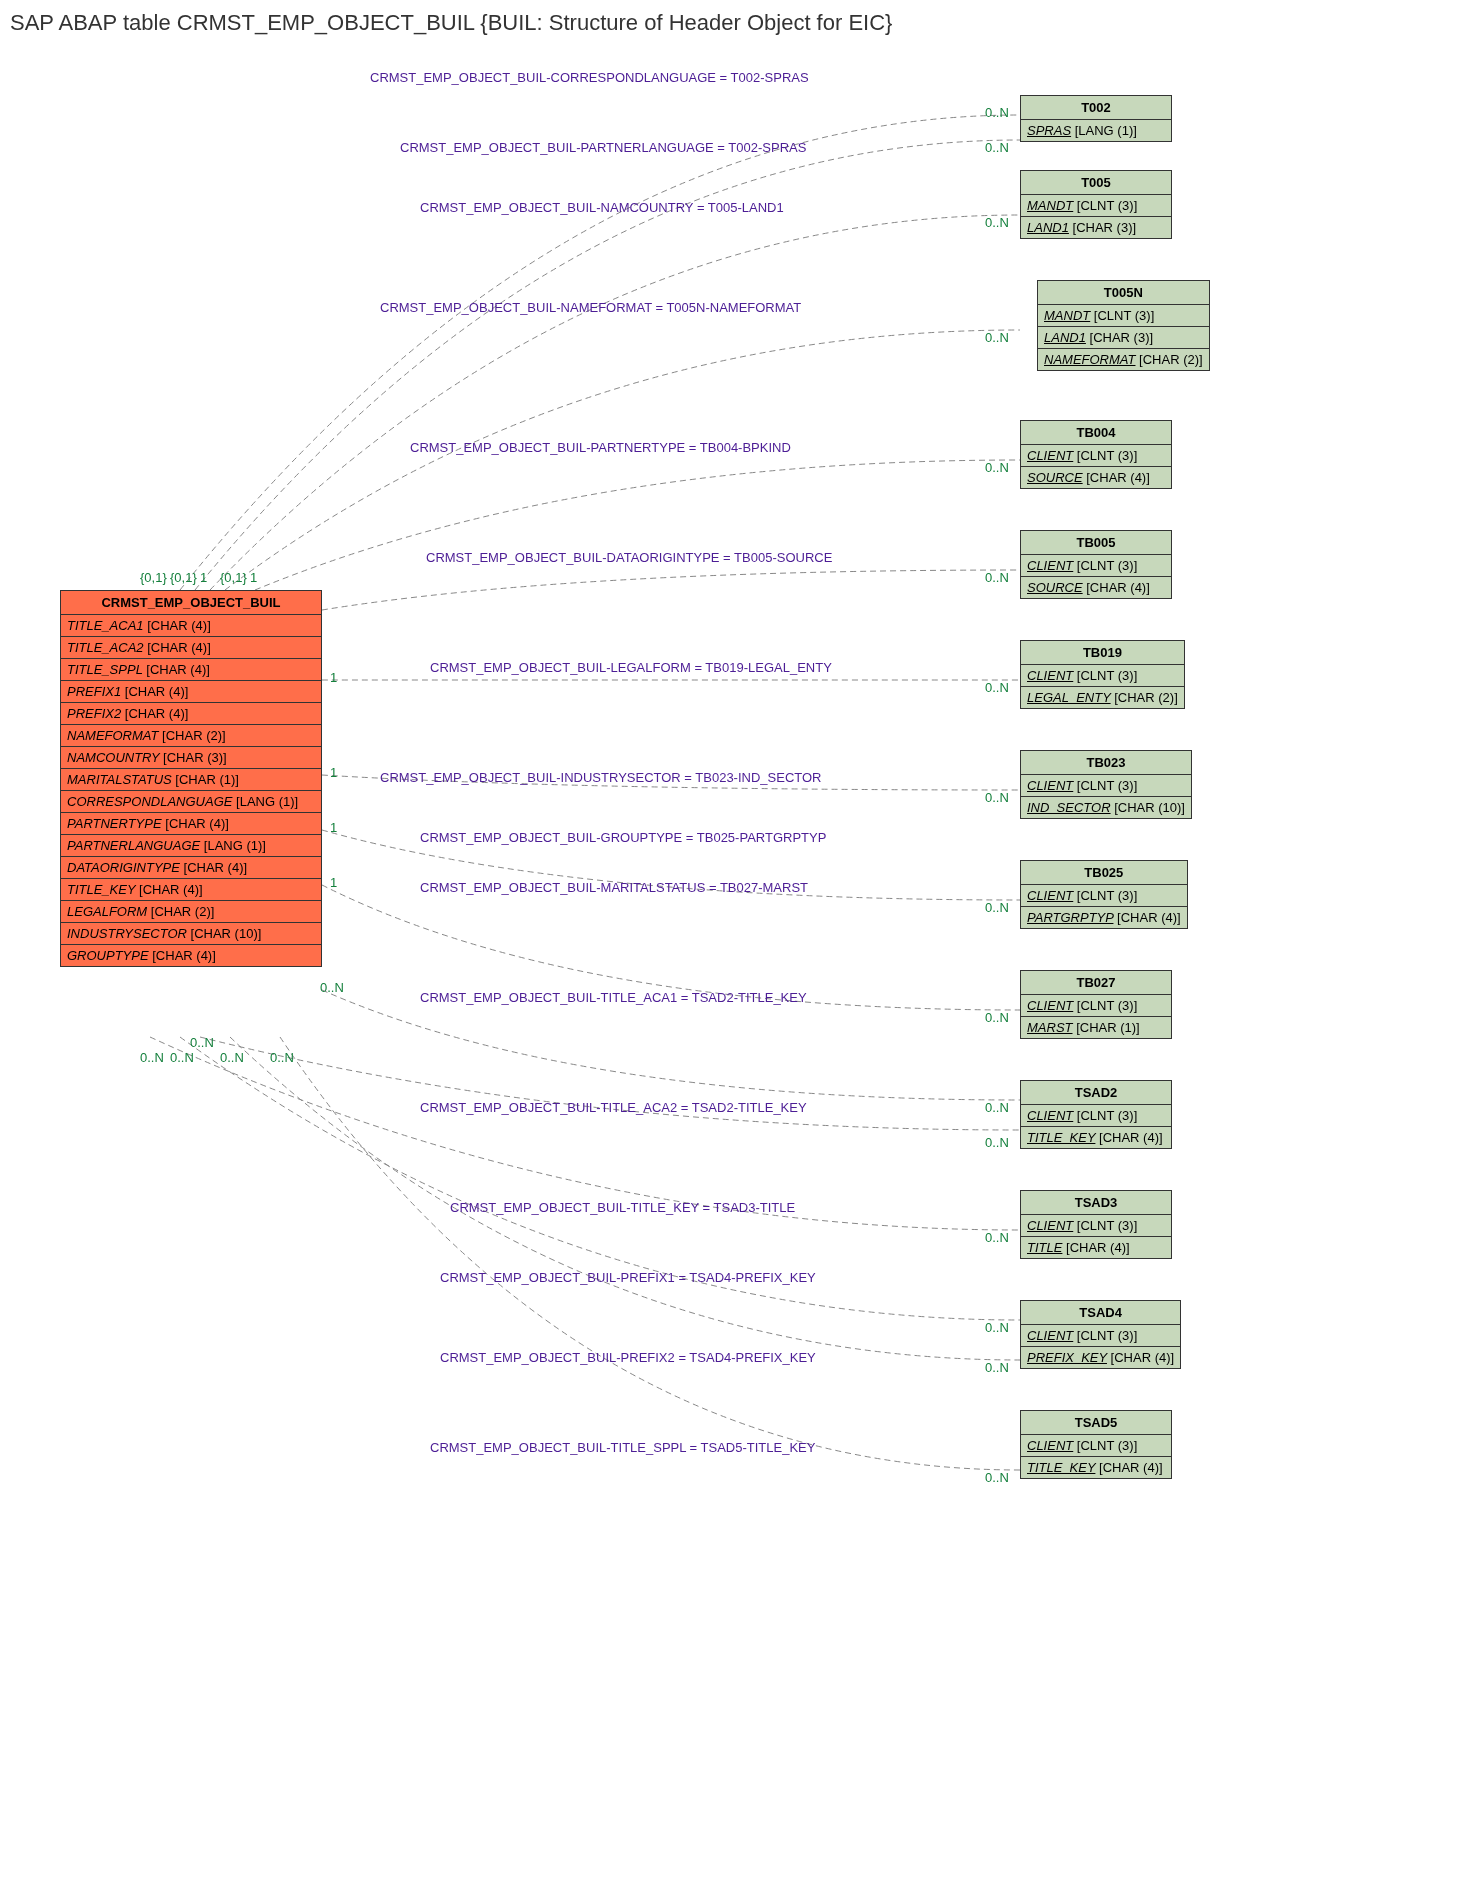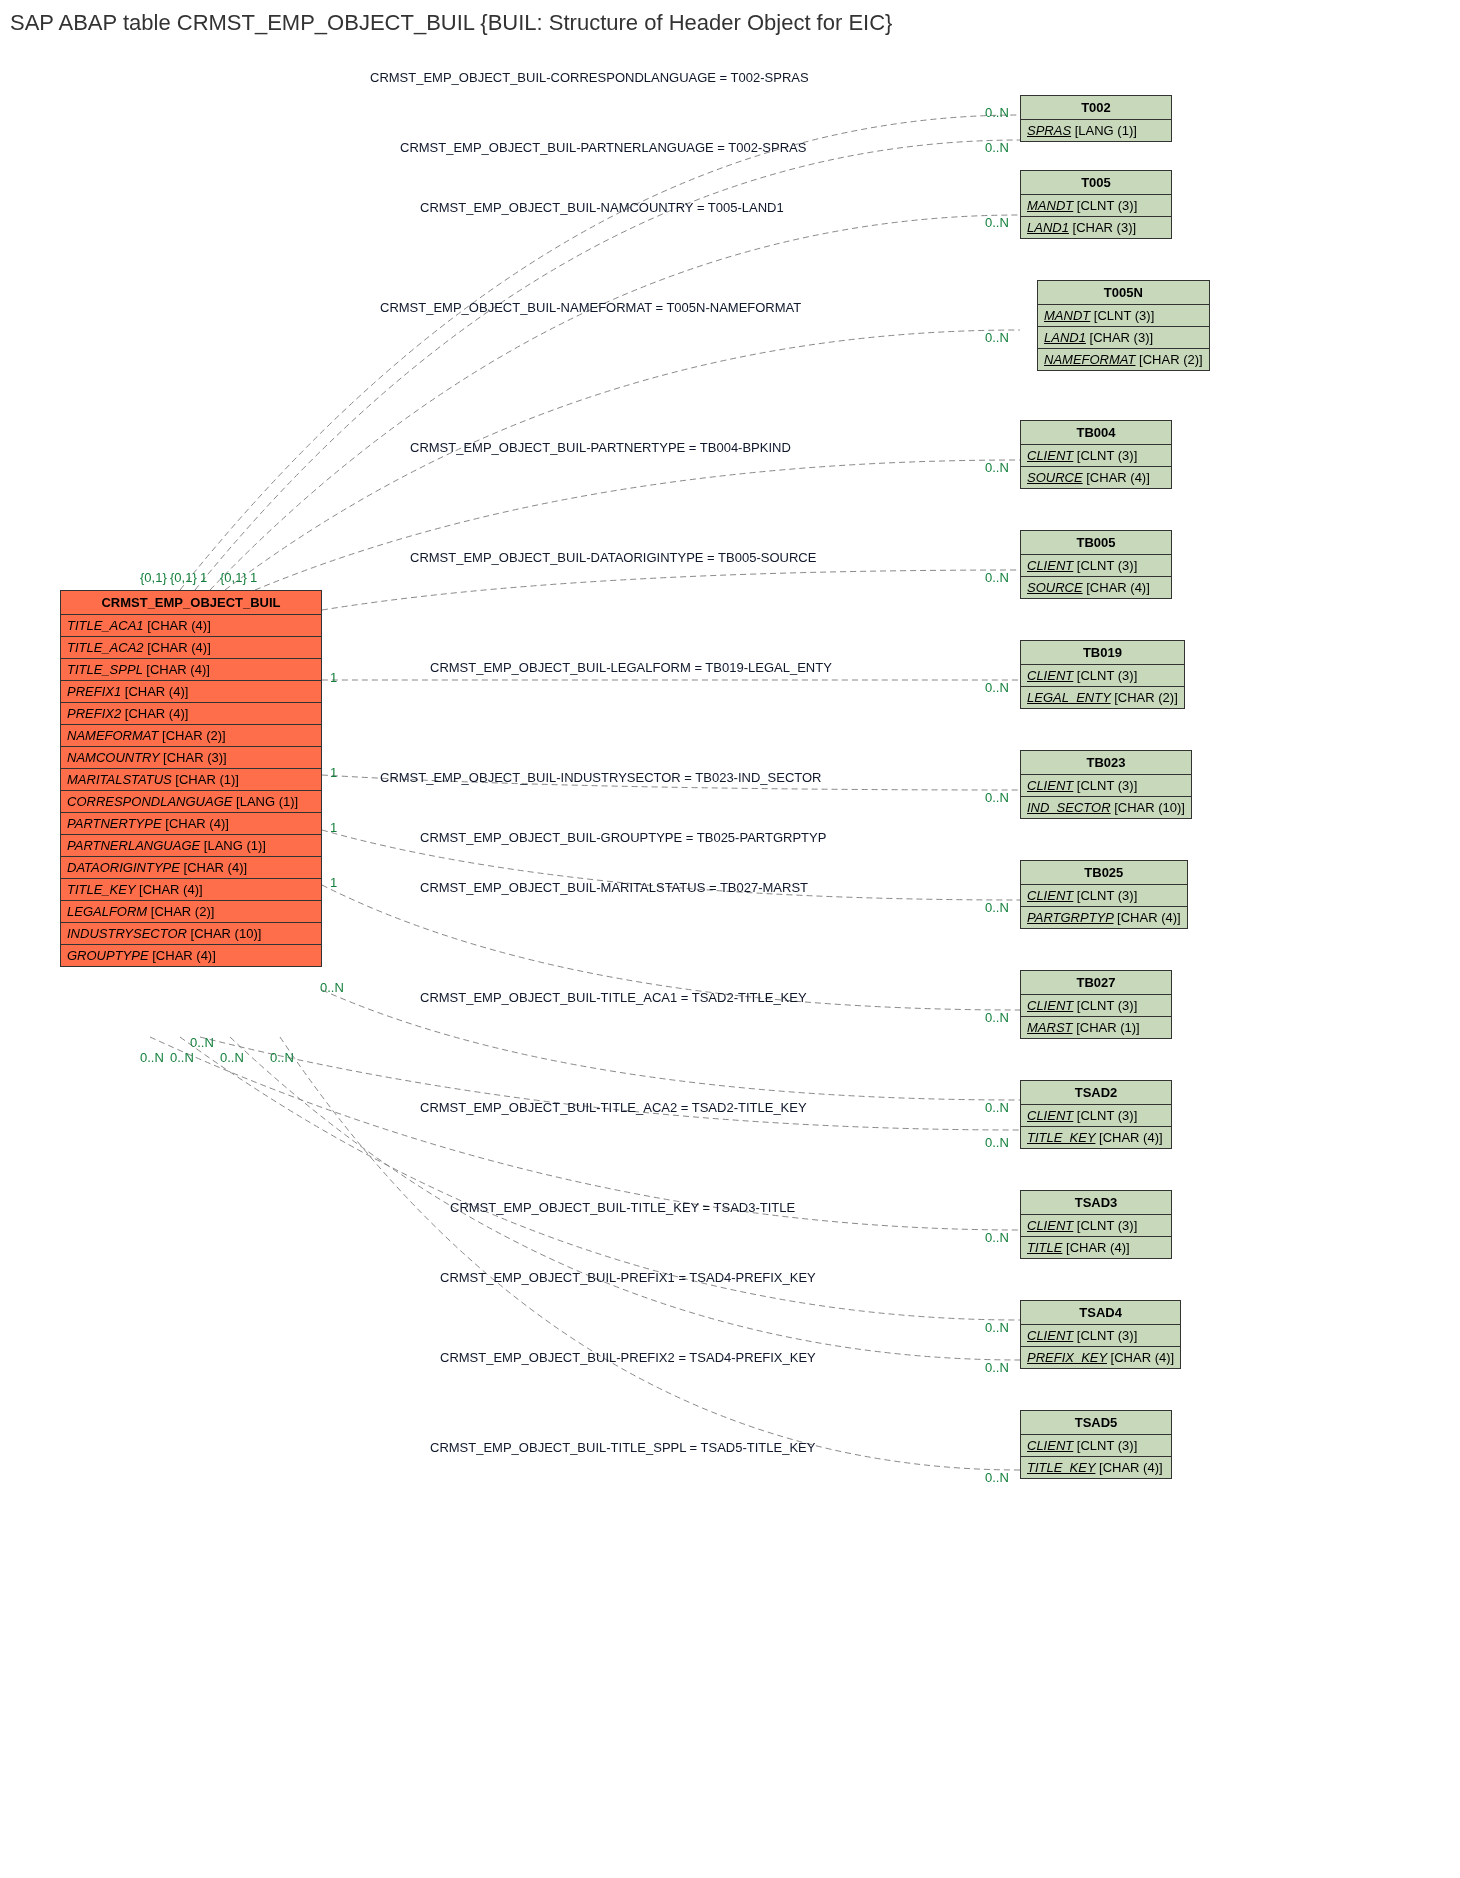--- a/index.html
+++ b/index.html
@@ -49,21 +49,21 @@
   }
   .ref-entity {
     background: #c7d8bb;
   }
   .underline {
     text-decoration: underline;
   }
   .rel-label {
     position: absolute;
     font-size: 13px;
-    color: #0f172a;
+    color: #4c1d95;
     white-space: nowrap;
   }
   .card-label {
     position: absolute;
     font-size: 13px;
     color: #15803d;
   }
   svg {
     position: absolute;
     top: 0;
@@ -202,21 +202,21 @@
       <div class="card-label" style="left: 160px; top: 530px;">{0,1}</div>
       <div class="rel-label" style="left: 410px; top: 160px;">CRMST_EMP_OBJECT_BUIL-NAMCOUNTRY = T005-LAND1</div>
       <div class="card-label" style="left: 975px; top: 175px;">0..N</div>
       <div class="card-label" style="left: 190px; top: 530px;">1</div>
       <div class="rel-label" style="left: 370px; top: 260px;">CRMST_EMP_OBJECT_BUIL-NAMEFORMAT = T005N-NAMEFORMAT</div>
       <div class="card-label" style="left: 975px; top: 290px;">0..N</div>
       <div class="card-label" style="left: 210px; top: 530px;">{0,1}</div>
       <div class="rel-label" style="left: 400px; top: 400px;">CRMST_EMP_OBJECT_BUIL-PARTNERTYPE = TB004-BPKIND</div>
       <div class="card-label" style="left: 975px; top: 420px;">0..N</div>
       <div class="card-label" style="left: 240px; top: 530px;">1</div>
-      <div class="rel-label" style="left: 400px; top: 510px; text-align: right;">CRMST_EMP_OBJECT_BUIL-DATAORIGINTYPE = TB005-SOURCE</div>
+      <div class="rel-label" style="left: 416px; top: 510px; text-align: right;">CRMST_EMP_OBJECT_BUIL-DATAORIGINTYPE = TB005-SOURCE</div>
       <div class="card-label" style="left: 975px; top: 530px;">0..N</div>
       <div class="rel-label" style="left: 420px; top: 620px;">CRMST_EMP_OBJECT_BUIL-LEGALFORM = TB019-LEGAL_ENTY</div>
       <div class="card-label" style="left: 975px; top: 640px;">0..N</div>
       <div class="card-label" style="left: 320px; top: 630px;">1</div>
       <div class="rel-label" style="left: 370px; top: 730px;">CRMST_EMP_OBJECT_BUIL-INDUSTRYSECTOR = TB023-IND_SECTOR</div>
       <div class="card-label" style="left: 975px; top: 750px;">0..N</div>
       <div class="card-label" style="left: 320px; top: 725px;">1</div>
       <div class="rel-label" style="left: 410px; top: 790px;">CRMST_EMP_OBJECT_BUIL-GROUPTYPE = TB025-PARTGRPTYP</div>
       <div class="card-label" style="left: 975px; top: 860px;">0..N</div>
       <div class="card-label" style="left: 320px; top: 780px;">1</div>

